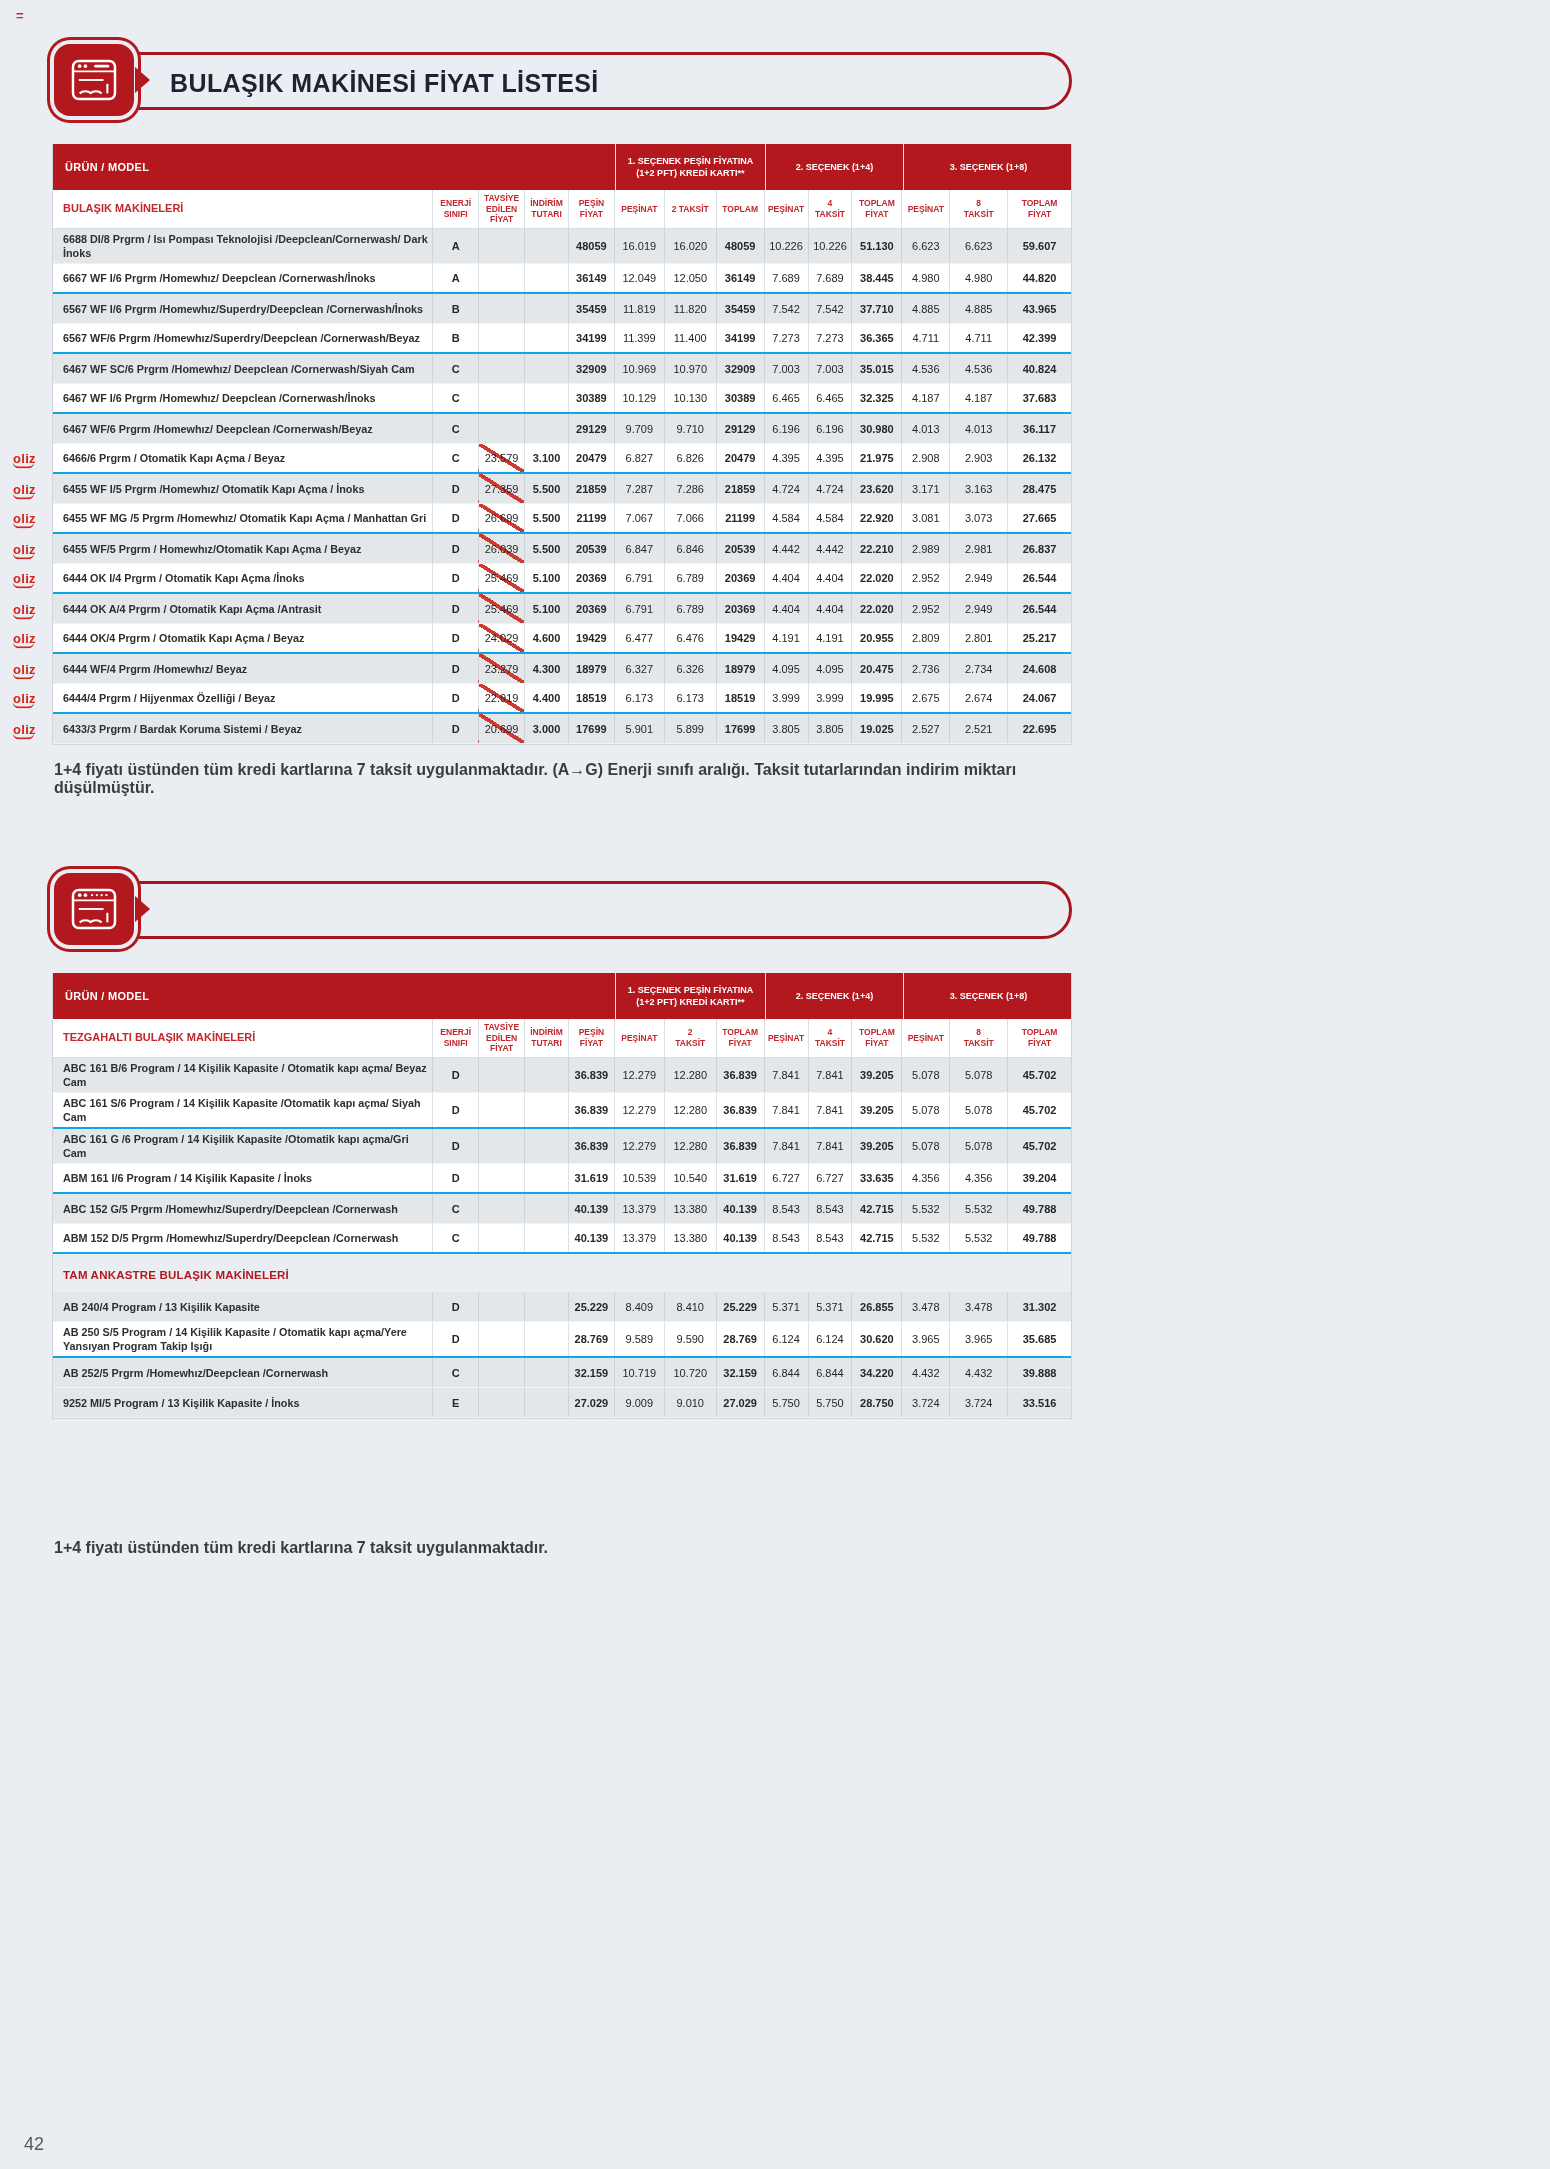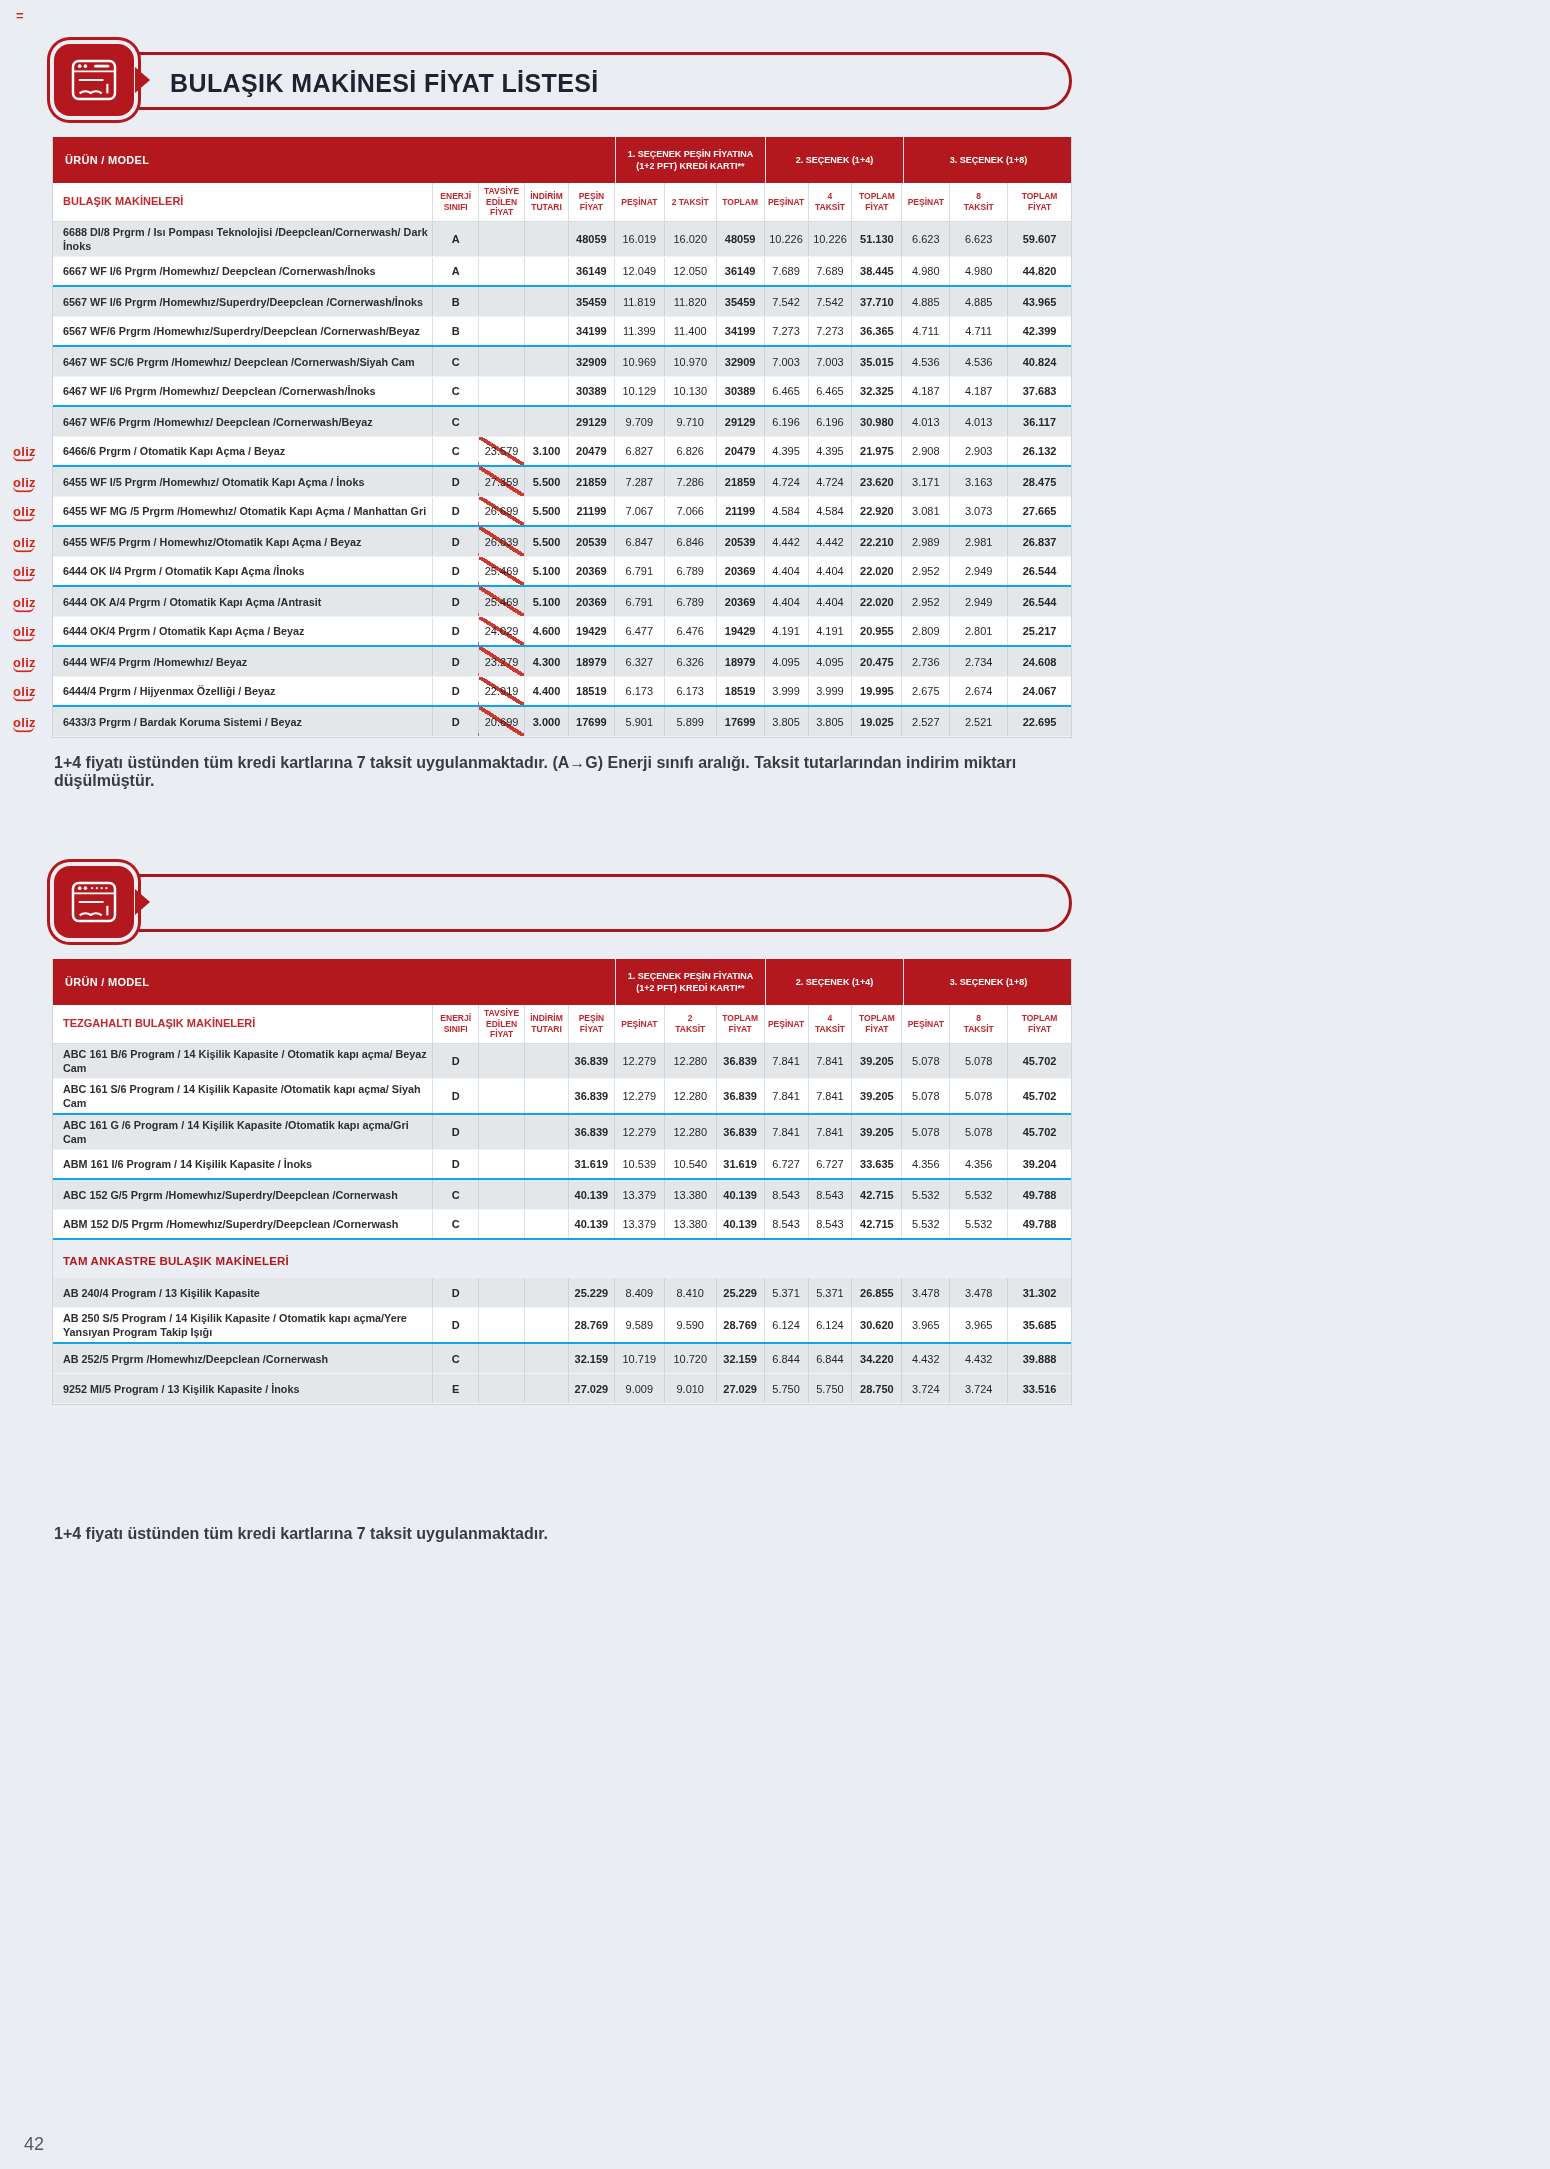--- a/index.html
+++ b/index.html
@@ -20,21 +20,21 @@
   .sec-title{ position:absolute; left:118px; top:50%; transform:translateY(-50%);
          font-size:25px; font-weight:800; color:#1f2230; letter-spacing:.4px; white-space:nowrap;}
   .icon-box{ position:absolute; left:2px; top:0px; width:80px; height:72px;
          background:#b2181d; border-radius:16px;
          box-shadow:0 0 0 4px #eaeef2, 0 0 0 7px #b2181d;
          display:flex; align-items:center; justify-content:center; z-index:2;}
   .icon-box::after{ content:""; position:absolute; right:-16px; top:50%; transform:translateY(-50%);
          border-left:15px solid #b2181d; border-top:13px solid transparent; border-bottom:13px solid transparent;}
 
   
-  .tablewrap{ position:relative; width:1020px; margin-top:15px; border:1px solid #cfd5da; border-top:none; background:#86efac;}
+  .tablewrap{ position:relative; width:1020px; margin-top:22px; border:1px solid #cfd5da; border-top:none; background:#86efac;}
   .thead{ position:relative; background:#b2181d; height:46px; color:#fff; display:flex; align-items:center;}
   .urun{ padding-left:12px; font-weight:700; font-size:11px; letter-spacing:.3px;}
   .grp{ position:absolute; top:0; height:100%; display:flex; align-items:center; justify-content:center;
         text-align:center; font-size:9px; font-weight:700; white-space:pre-line; line-height:1.35;
         border-left:1px solid rgba(255,255,255,.85); }
   .g1{ left:562px; width:150px; } .g2{ left:712px; width:138px; } .g3{ left:850px; width:170px; }
 
   .sub{ display:flex; background:#fff; border-bottom:1px solid #d7dce1; }
   .sub span{ display:flex; align-items:center; justify-content:center; text-align:center;
         min-height:38px; font-size:8.5px; font-weight:700; color:#c1272d; white-space:pre-line;

